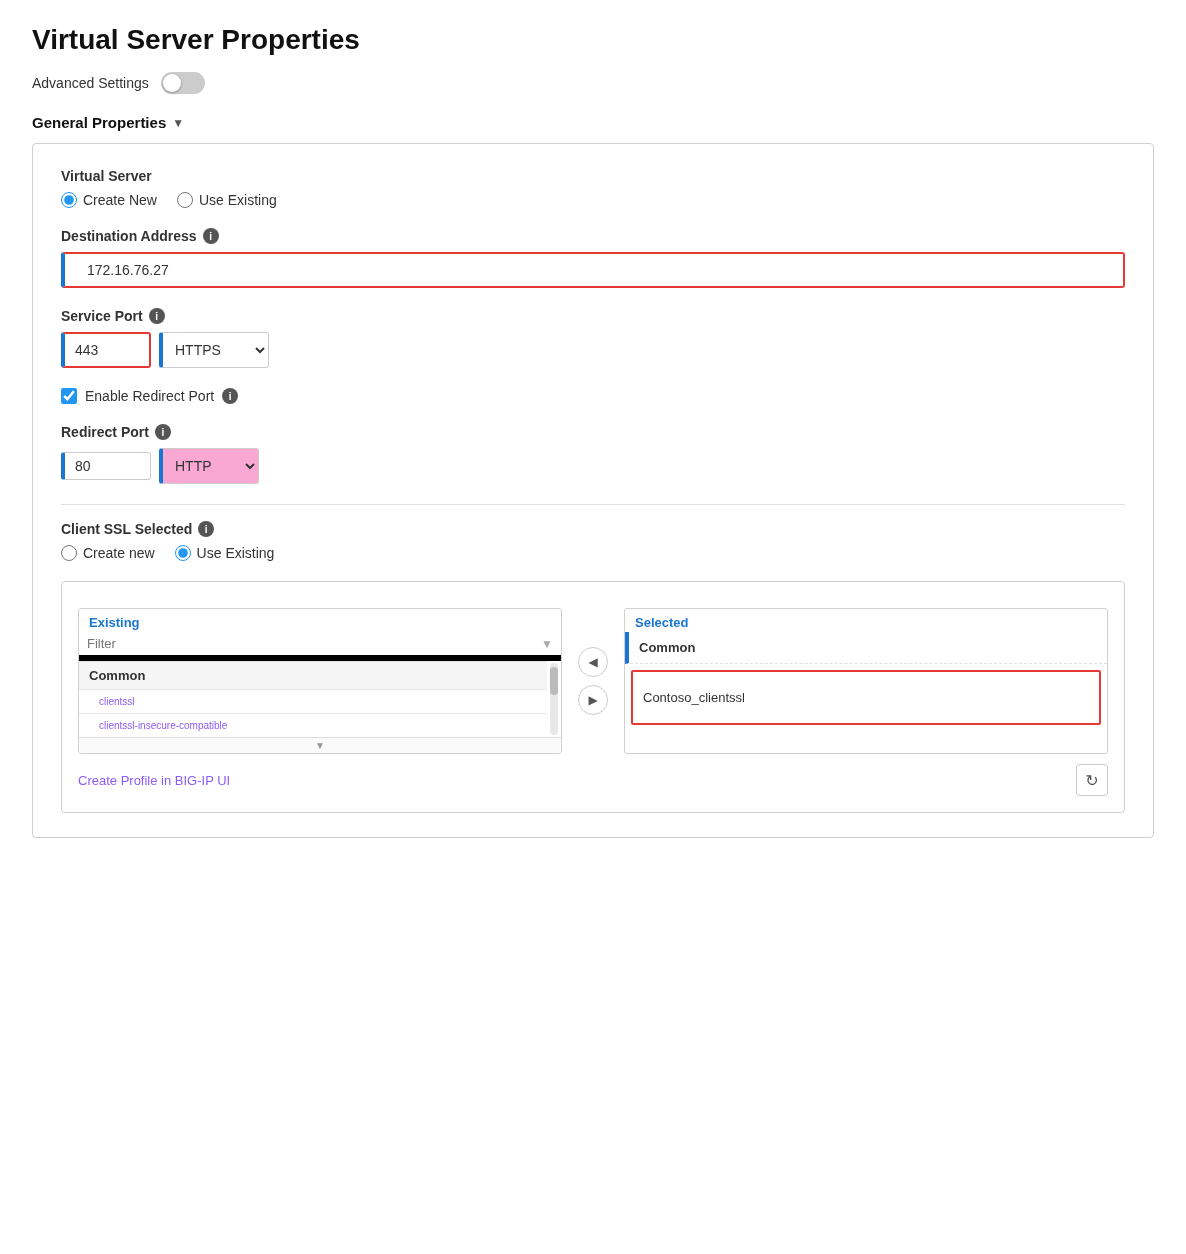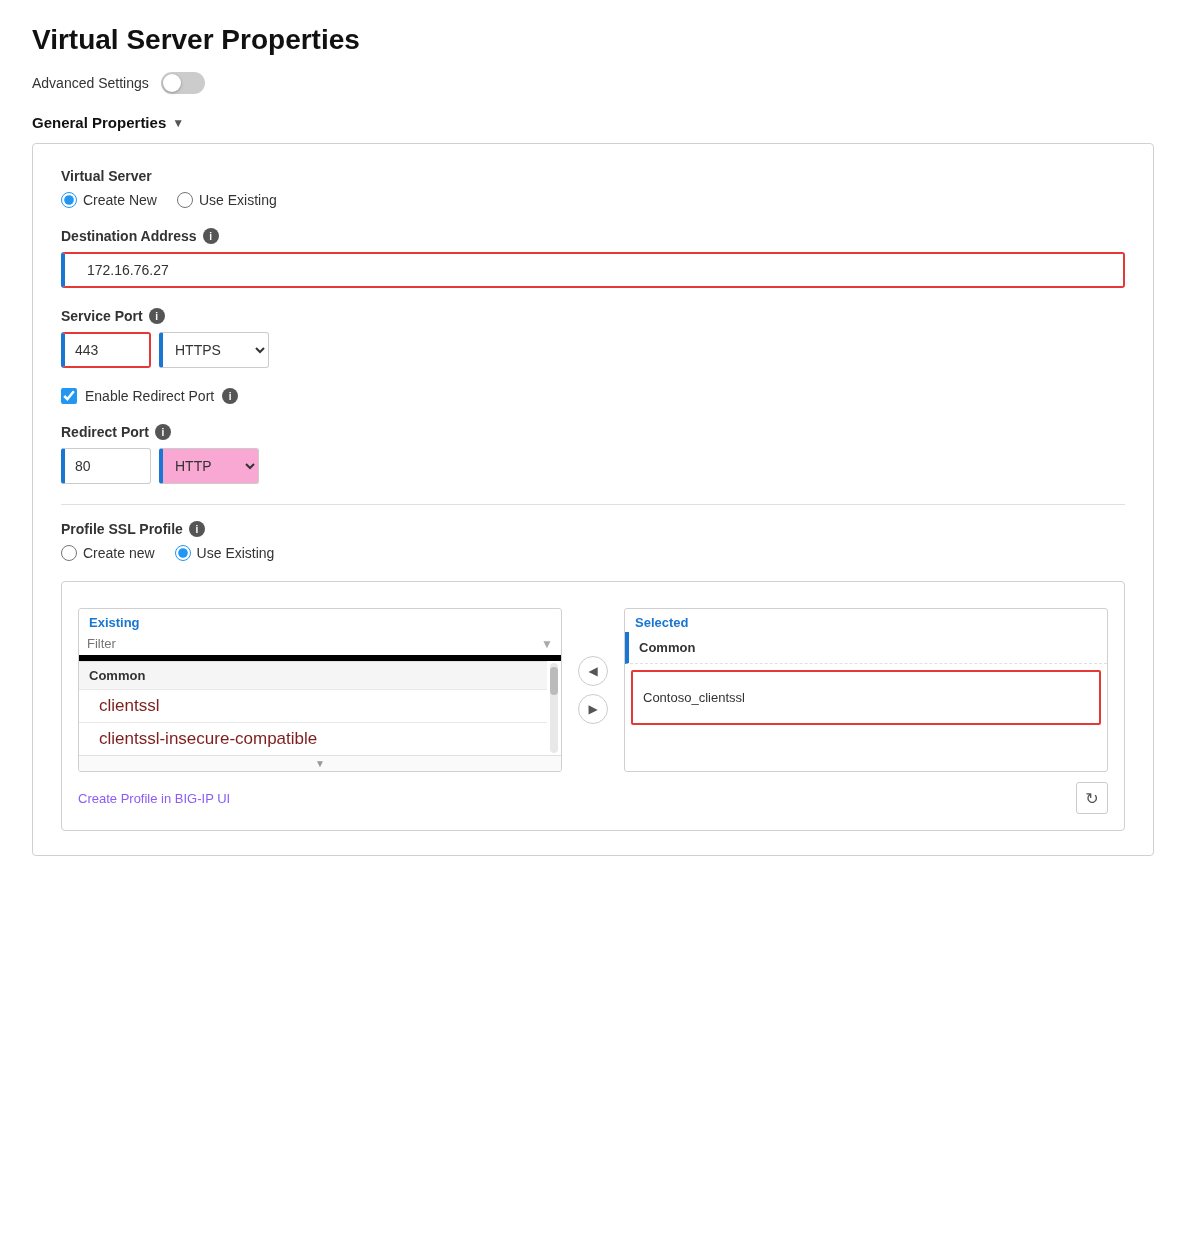--- a/index.html
+++ b/index.html
@@ -148,21 +148,21 @@
       border-radius: 3px;
       padding: 0 8px;
       font-size: 14px;
       color: #333;
       background: #fff;
       cursor: pointer;
       min-width: 110px;
     }
     .redirect-port-input {
       width: 90px;
-      height: 36px;
+      height: 28px;
       border: 1px solid #ccc;
       border-left: 4px solid #1976d2;
       border-radius: 3px;
       padding: 0 10px;
       font-size: 14px;
       color: #333;
       outline: none;
     }
     .redirect-port-select {
       height: 36px;
@@ -224,22 +224,22 @@
     }
     .list-group-header {
       font-weight: 700;
       padding: 6px 10px;
       background: #f5f5f5;
       font-size: 13px;
       border-top: 1px solid #e0e0e0;
     }
     .list-item {
       padding: 6px 10px 6px 20px;
-      font-size: 17px;
-      color: #7f1d1d;
+      font-size: 10px;
+      color: #8b5cf6;
       border-top: 1px solid #e8e8e8;
       cursor: pointer;
     }
     .arrows-col {
       display: flex;
       flex-direction: column;
       justify-content: center;
       align-items: center;
       gap: 8px;
     }
@@ -363,21 +363,21 @@
         <option>HTTPS</option>
         <option>Other</option>
       </select>
     </div>
   </div>
 
   <hr class="divider">
 
   <div class="field-group">
     <div class="field-label">
-      <span>Profile SSL Profile</span>
+      <span>Client SSL Selected</span>
       <span class="info-icon">i</span>
     </div>
     <div class="radio-group">
       <label class="radio-option">
         <input type="radio" name="client-ssl" value="create_new" style="">
         <span>Create new</span>
       </label>
       <label class="radio-option">
         <input type="radio" name="client-ssl" value="use_existing" checked="" style="">
         <span>Use Existing</span>

